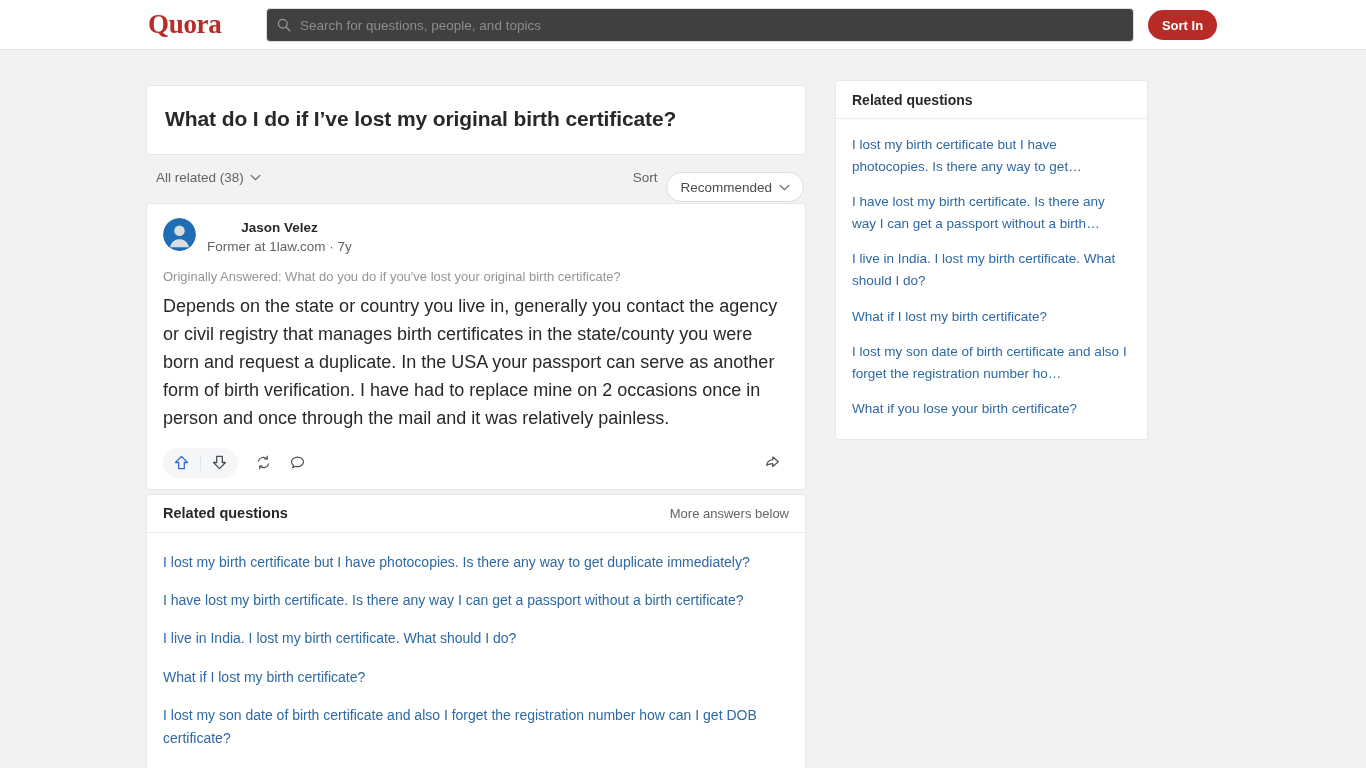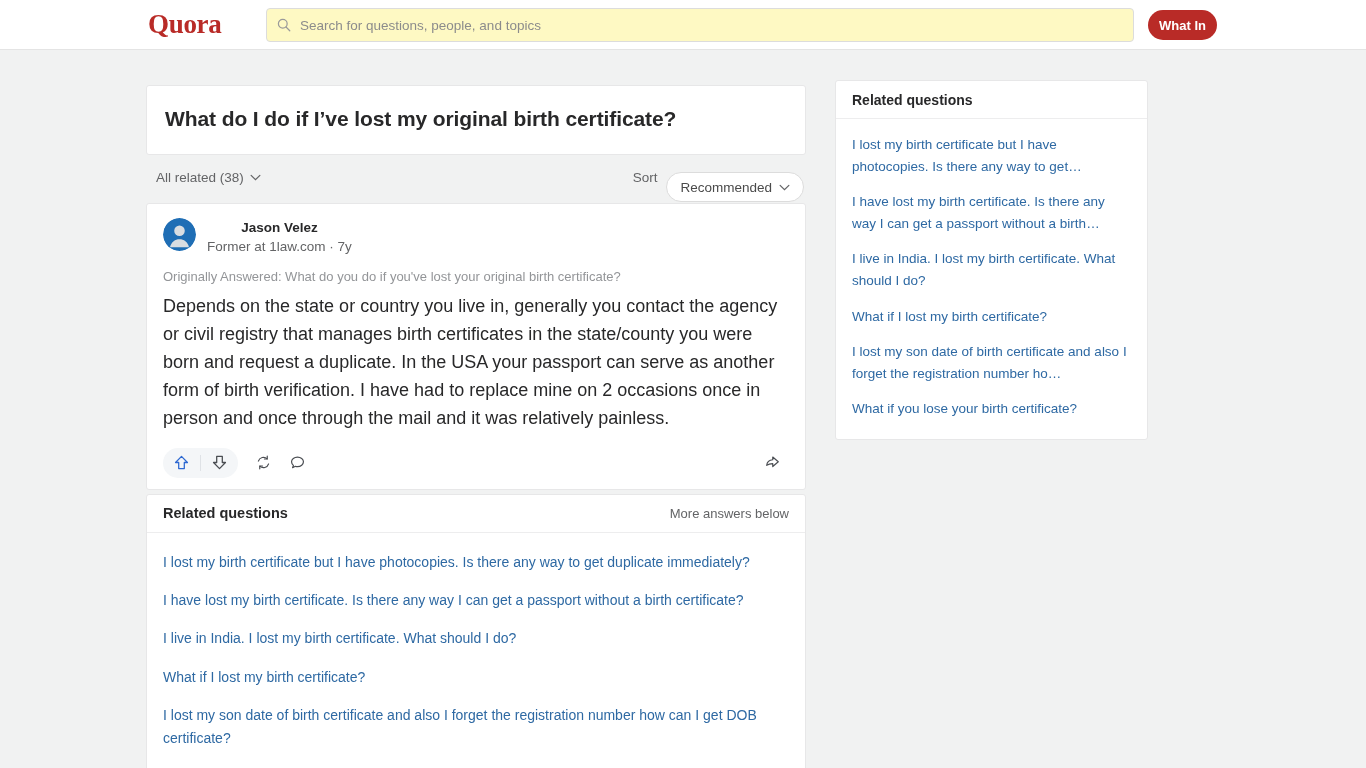--- a/index.html
+++ b/index.html
@@ -19,21 +19,21 @@
   }
   .logo {
     position: absolute; left: 148px; top: 9px;
     font-family: "Liberation Serif", serif;
     font-size: 27px; font-weight: bold;
     color: #b92b27; letter-spacing: -0.3px;
   }
   .searchbox {
     position: absolute; left: 266px; top: 8px;
     width: 868px; height: 34px;
-    background: #fef9c3;
+    background: #404040;
     border: 1px solid #dcdcdc;
     border-radius: 4px;
     display: flex; align-items: center;
     padding-left: 10px;
   }
   .search-icon { width: 14px; height: 14px; flex: 0 0 auto; display:block; }
   .search-text {
     font-size: 13.5px; color: #8c8c8c; margin-left: 9px;
     white-space: nowrap;
   }
@@ -161,21 +161,21 @@
   <div class="logo">Quora</div>
 
   <div class="searchbox">
     <svg class="search-icon" viewBox="0 0 16 16">
       <circle cx="6.6" cy="6.6" r="5" fill="none" stroke="#9a9a9a" stroke-width="1.4"></circle>
       <line x1="10.3" y1="10.3" x2="14.6" y2="14.6" stroke="#9a9a9a" stroke-width="1.4" stroke-linecap="round"></line>
     </svg>
     <span class="search-text">Search for questions, people, and topics</span>
   </div>
 
-  <button class="signin">What In</button>
+  <button class="signin">Sort In</button>
 </div>
 
 <div class="main-col">
 
   <div class="card q-title-card">
     <h1 class="q-title">What do I do if I’ve lost my original birth certificate?</h1>
   </div>
 
   <div class="filter-row">
     <div class="all-related">

